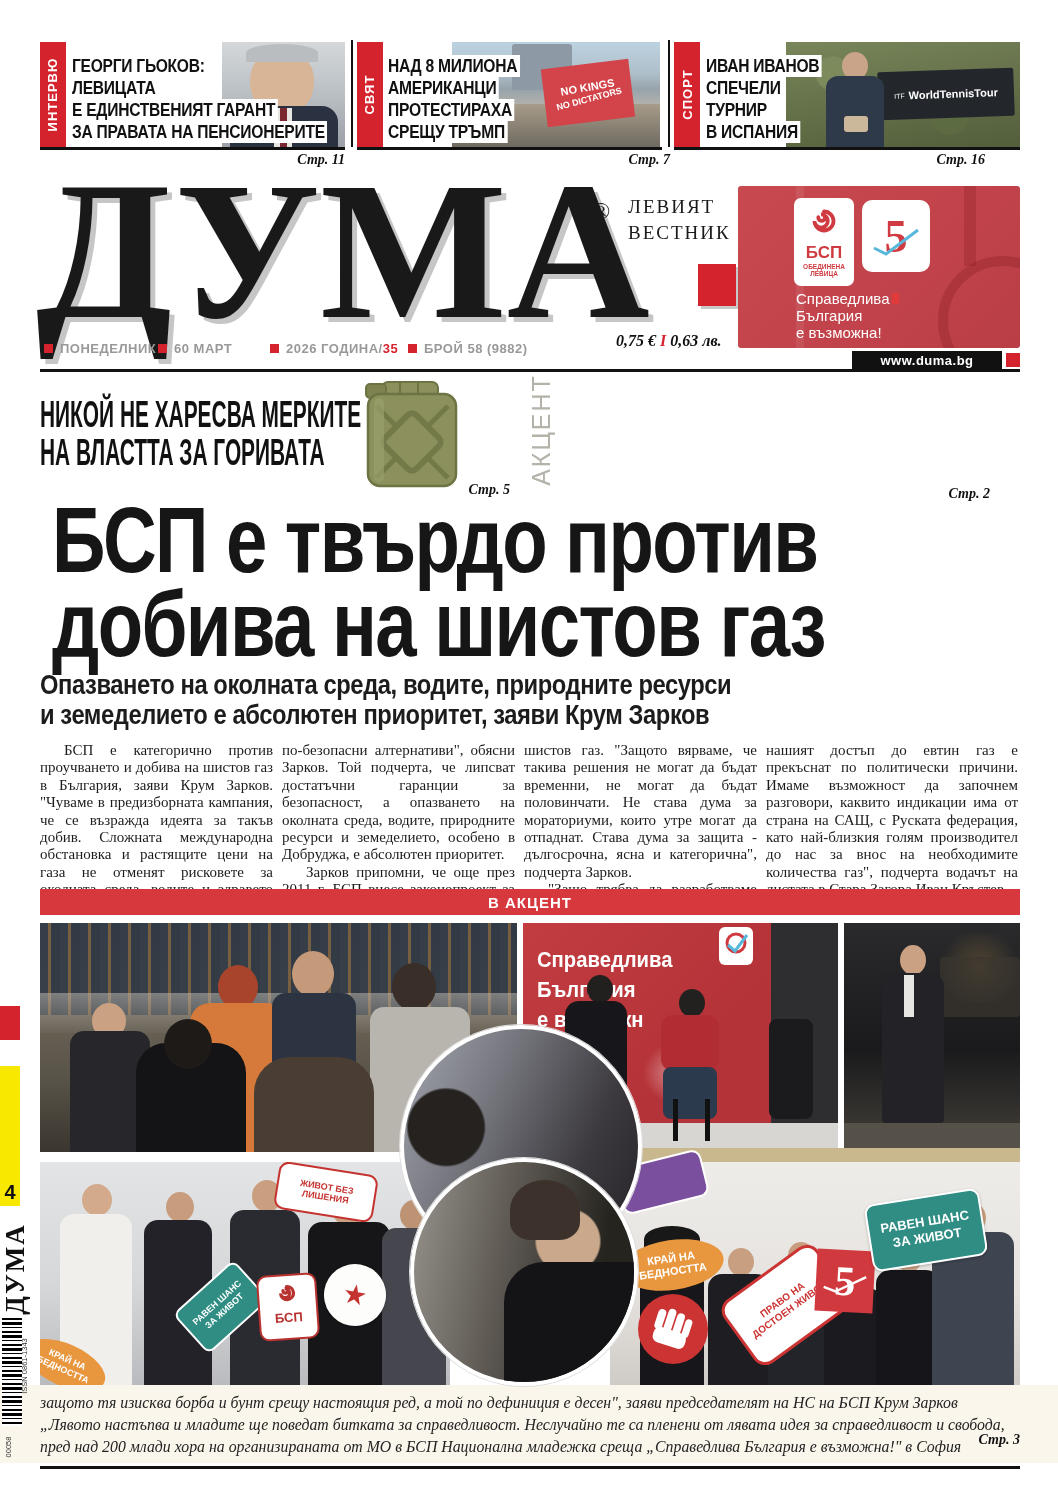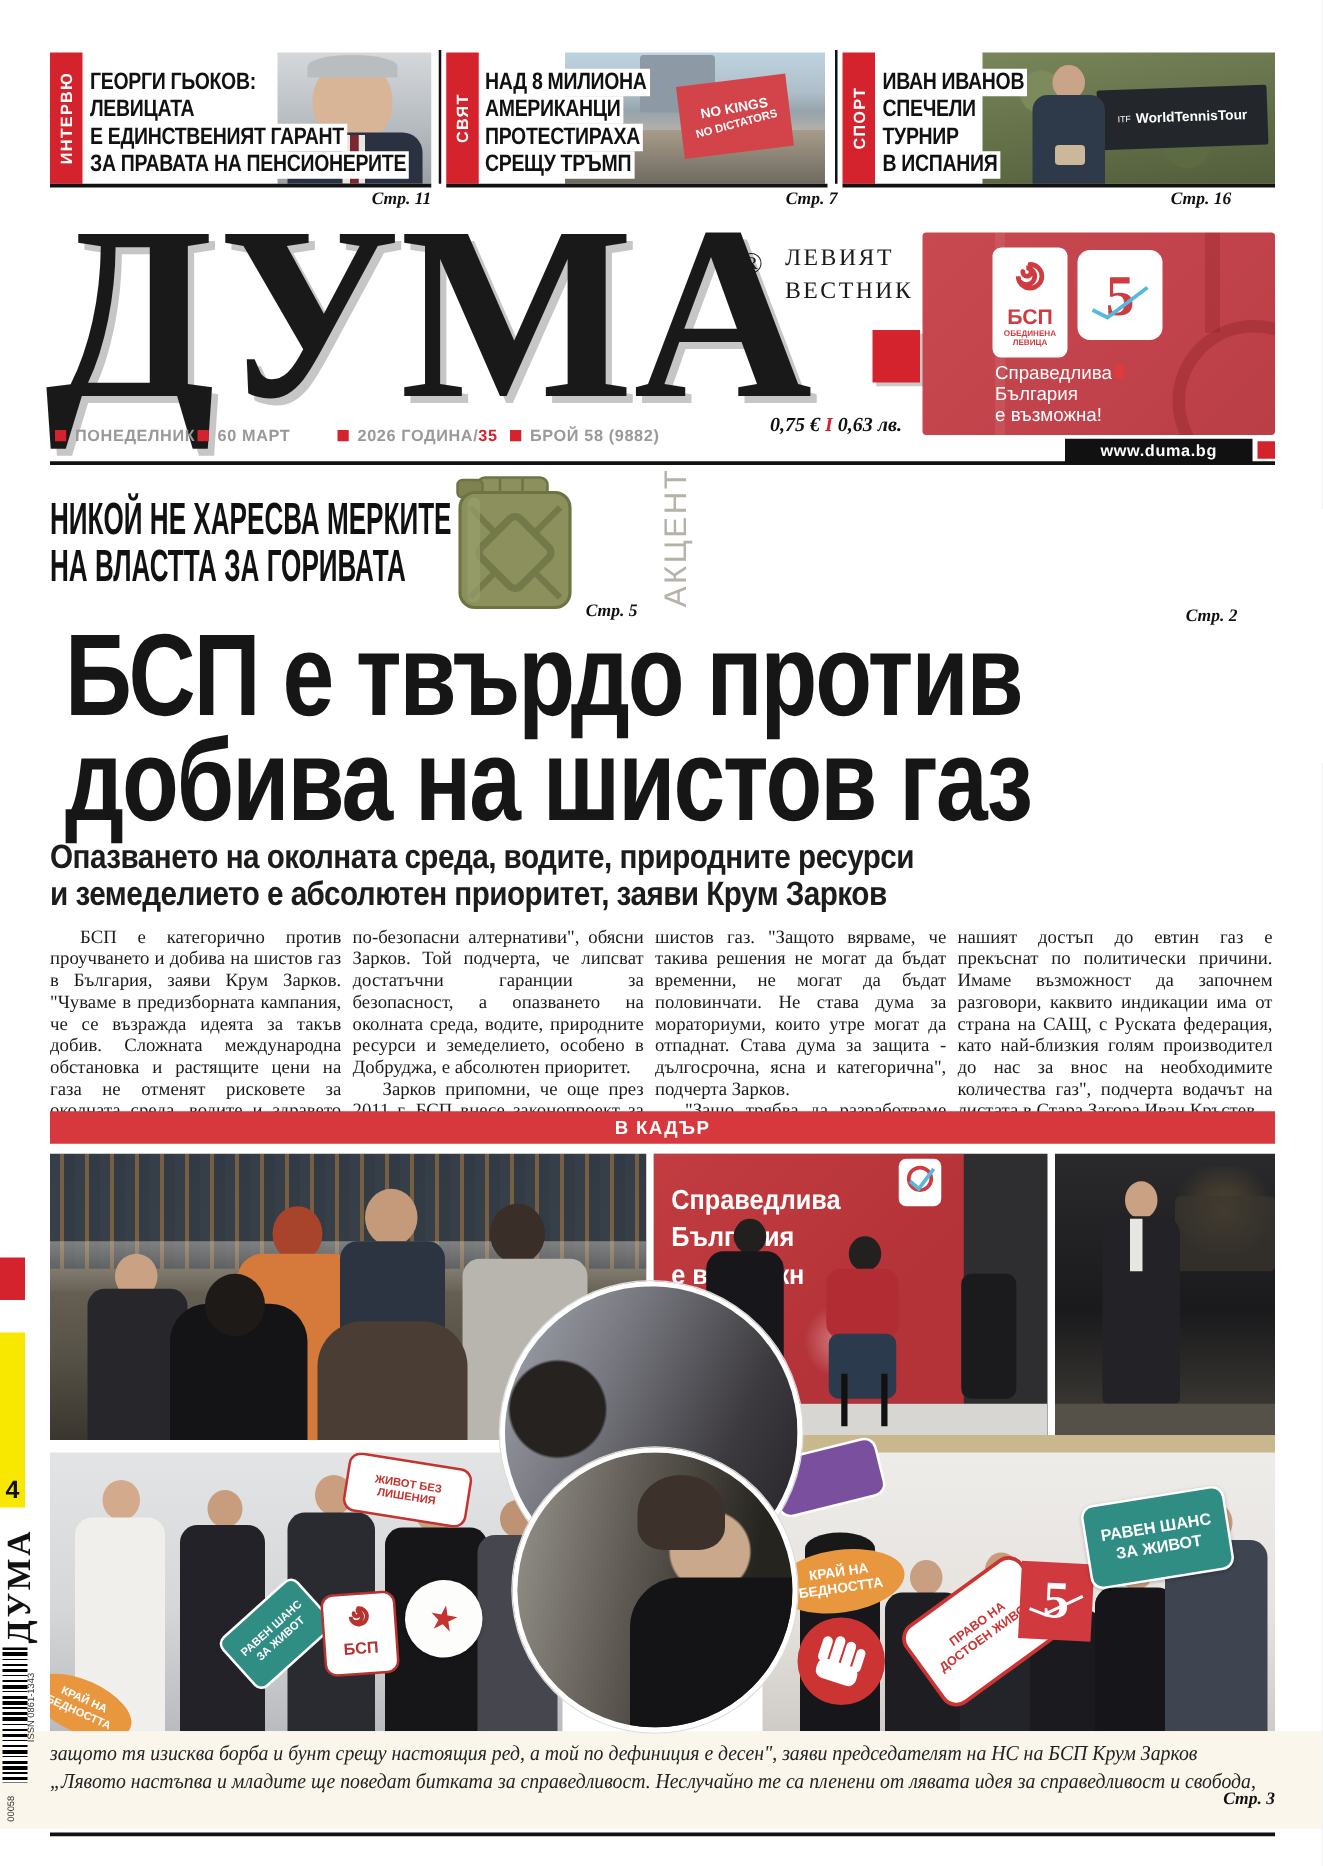--- a/index.html
+++ b/index.html
@@ -195,21 +195,21 @@
     <p class="ind">Зарков припомни, че още през 2011 г. БСП внесе законопроект за пълна забрана на проучването и добива на</p>
   </div>
   <div class="col" style="left:524px;">
     <p>шистов газ. "Защото вярваме, че такива решения не могат да бъдат временни, не могат да бъдат половинчати. Не става дума за мораториуми, които утре могат да отпаднат. Става дума за защита - дългосрочна, ясна и категорична", подчерта Зарков.</p>
     <p class="ind">"Защо трябва да разработваме находища на шистов газ, при положение че</p>
   </div>
   <div class="col" style="left:766px;width:252px;">
     <p>нашият достъп до евтин газ е прекъснат по политически причини. Имаме възможност да започнем разговори, каквито индикации има от страна на САЩ, с Руската федерация, като най-близкия голям производител до нас за внос на необходимите количества газ", подчерта водачът на листата в Стара Загора Иван Кръстев.</p>
   </div>
 
-  <div class="abs" style="left:40px;top:889px;width:980px;height:26px;background:#d6383d;color:#fff;font-weight:bold;font-size:15px;letter-spacing:1px;display:flex;align-items:center;justify-content:center;">В КАДЪР</div>
+  <div class="abs" style="left:40px;top:889px;width:980px;height:26px;background:#d6383d;color:#fff;font-weight:bold;font-size:15px;letter-spacing:1px;display:flex;align-items:center;justify-content:center;">В АКЦЕНТ</div>
 
   <div class="photo" style="left:40px;top:923px;width:477px;height:229px;background:linear-gradient(180deg,#555a60 0%,#6b6356 40%,#575247 70%,#3a352e 100%);">
     <div class="abs" style="left:0;top:0;width:477px;height:92px;background:repeating-linear-gradient(90deg,#323b46 0 8px,#7a5f3f 8px 11px,#2e3742 11px 20px);opacity:0.9;"></div>
     <div class="abs" style="left:0;top:70px;width:477px;height:40px;background:linear-gradient(180deg,rgba(200,195,185,0.5),rgba(120,115,105,0.2));"></div>
     <div class="head" style="left:52px;top:80px;width:34px;height:36px;background:#caa183;"></div>
     <div class="fig" style="left:30px;top:108px;width:80px;height:121px;background:#26262b;"></div>
     <div class="head" style="left:178px;top:42px;width:40px;height:44px;background:#a8432c;"></div>
     <div class="fig" style="left:150px;top:80px;width:96px;height:149px;background:#d57a3a;border-radius:20px 20px 0 0;"></div>
     <div class="head" style="left:252px;top:28px;width:42px;height:46px;background:#c59a7b;"></div>
     <div class="fig" style="left:232px;top:70px;width:84px;height:159px;background:#2b3440;"></div>
@@ -325,20 +325,21 @@
         <polyline points="2,14 14,18 44,2" fill="none" stroke="#fff" stroke-width="2.5"></polyline>
       </svg>
     </div>
     <div class="sign" style="left:258px;top:48px;width:106px;height:58px;background:#2f8d84;border:2.5px solid #fff;border-radius:10px;transform:rotate(-9deg);color:#fff;font-size:13px;line-height:1.25;padding:3px;box-shadow:0 1px 3px rgba(0,0,0,0.25);">РАВЕН ШАНС ЗА ЖИВОТ</div>
   </div>
 
   <div class="abs" style="left:0;top:1385px;width:1058px;height:78px;background:#faf6ec;"></div>
   <div class="abs serif-it" style="left:40px;top:1392px;width:930px;font-size:17px;line-height:1.3;color:#222;">
     <div><span class="sx" style="transform:scaleX(0.93);">защото тя изисква борба и бунт срещу настоящия ред, а той по дефиниция е десен", заяви председателят на НС на БСП Крум Зарков</span></div>
     <div><span class="sx" style="transform:scaleX(0.93);">„Лявото настъпва и младите ще поведат битката за справедливост. Неслучайно те са пленени от лявата идея за справедливост и свобода,</span></div>
+    <div><span class="sx" style="transform:scaleX(0.93);">пред над 200 млади хора на организираната от МО в БСП Национална младежка среща „Справедлива България е възможна!" в София</span></div>
   </div>
   <div class="abs pageref" style="left:930px;top:1432px;width:90px;">Стр. 3</div>
   <div class="abs rule" style="left:40px;top:1466px;width:980px;height:3px;"></div>
 
   <div class="abs" style="left:0;top:1006px;width:20px;height:34px;background:#d5232e;"></div>
   <div class="abs" style="left:0;top:1066px;width:20px;height:140px;background:#f8e800;">
     <div class="abs" style="left:0;bottom:2px;width:20px;text-align:center;font-weight:bold;font-size:20px;color:#111;">4</div>
   </div>
   <div class="vtext" style="left:-35px;top:1255px;width:100px;height:28px;transform:rotate(-90deg);font-family:'Liberation Serif',serif;font-weight:bold;font-size:27px;letter-spacing:2px;color:#111;">ДУМА</div>
   <div class="abs" style="left:2px;top:1318px;width:20px;height:108px;background:repeating-linear-gradient(180deg,#000 0 2px,#fff 2px 4px,#000 4px 7px,#fff 7px 9px,#000 9px 10px,#fff 10px 13px);"></div>

